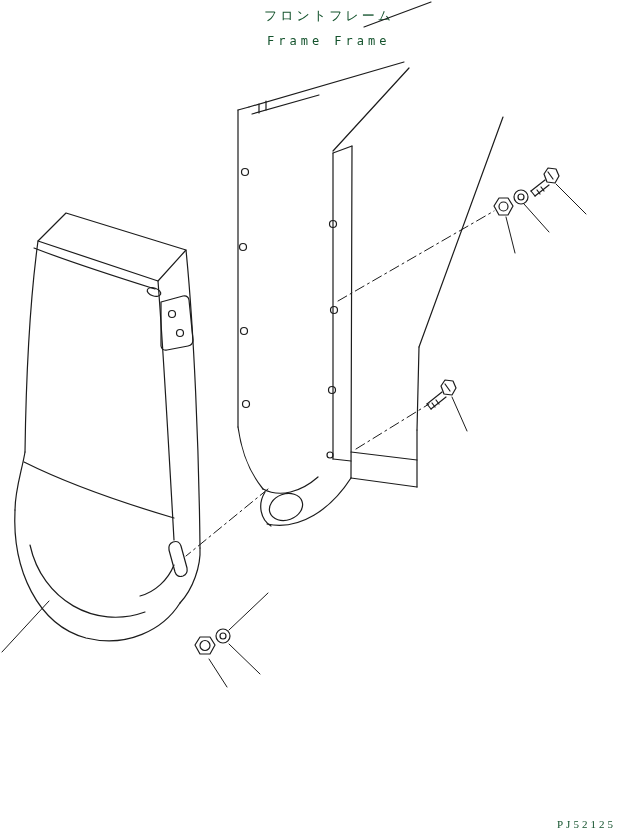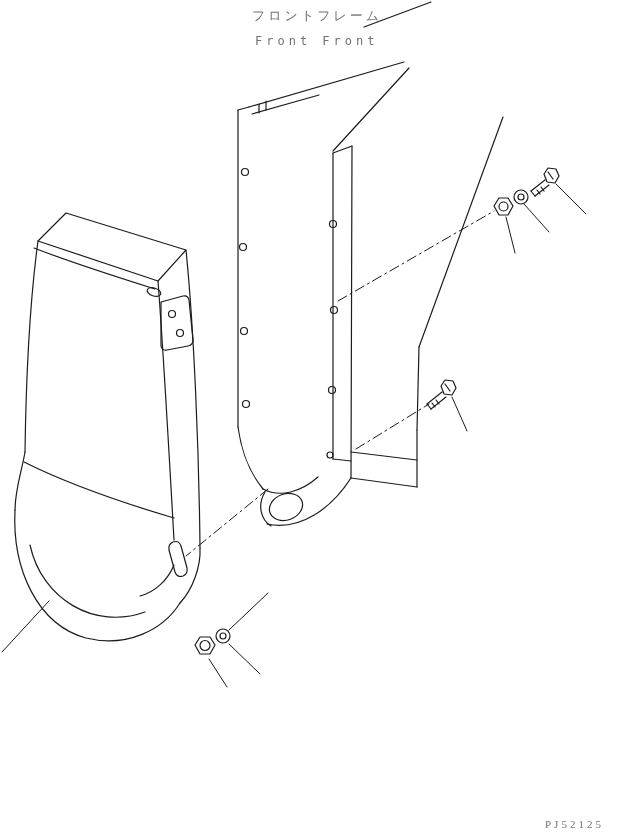--- a/index.html
+++ b/index.html
@@ -15,23 +15,24 @@
     overflow: hidden;
     font-family: "DejaVu Sans", sans-serif;
   }
   .drawing {
     position: absolute;
     left: 0;
     top: 0;
   }
   .label {
     position: absolute;
-    color: #737373;
+    color: #14532d;
     white-space: nowrap;
     user-select: none;
+    margin-left: 12px;
   }
   .label-ja {
     left: 252px;
     top: 7px;
     font-size: 13px;
     letter-spacing: 3px;
     font-family: "DejaVu Sans", sans-serif;
   }
   .label-en {
     left: 255px;
@@ -47,21 +48,21 @@
     letter-spacing: 3px;
     font-family: Liberation Serif, serif;
   }
 </style>
 </head>
 <body>
 
 <div class="page">
 
   <div class="label label-ja">フロントフレーム</div>
-  <div class="label label-en">Front Front</div>
+  <div class="label label-en">Frame Frame</div>
   <div class="label part-code">PJ52125</div>
 
   <svg class="drawing" width="618" height="838" viewBox="0 0 618 838" xmlns="http://www.w3.org/2000/svg">
     <g stroke="#1c1c1c" fill="none" stroke-width="1.2" stroke-linecap="round" stroke-linejoin="round">
 
       <path d="M364 27 L431 2"></path>
 
       <g>
 
         <path d="M249 107 L404 62"></path>

